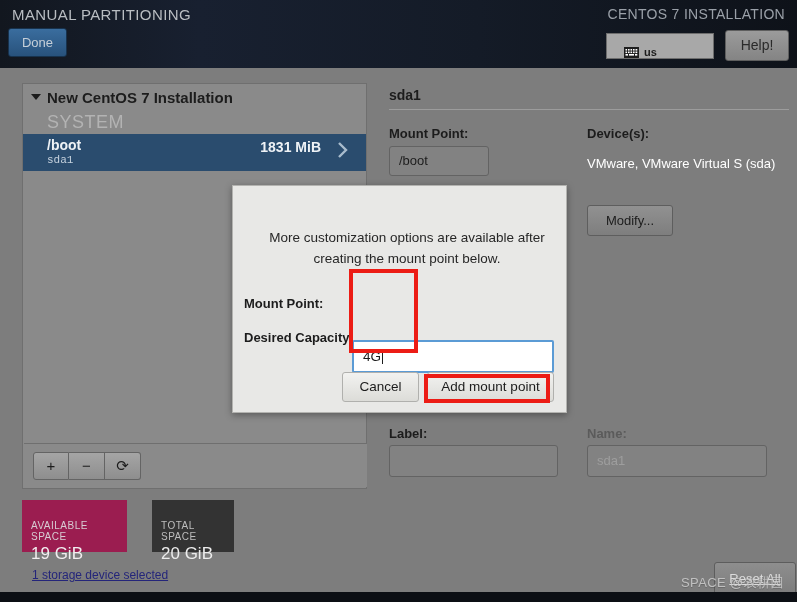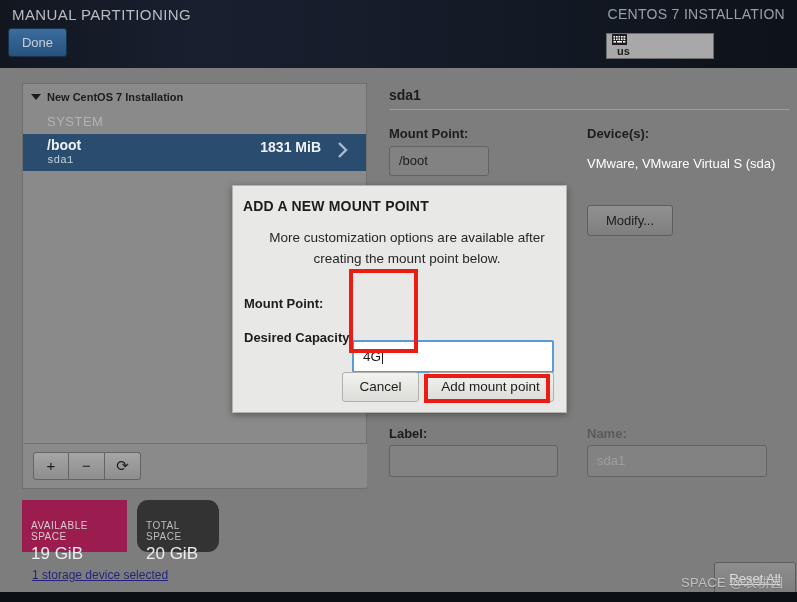--- a/index.html
+++ b/index.html
@@ -28,47 +28,47 @@
   .done-btn {
     position:absolute; left:8px; top:28px; width:59px; height:29px;
     background: linear-gradient(to bottom,#3a6d9e,#28527c);
     border:1px solid #17324d; border-radius:3px;
     color:#c6cfd8; font-size:13px; line-height:27px; text-align:center;
     cursor:pointer;
   }
   .kbd-box {
     position:absolute; right:83px; top:33px; width:108px; height:26px;
     background:#a8a8a8; border:1px solid #6d6d6d;
-    display:flex; align-items:flex-start; padding-left:5px; cursor:pointer;flex-direction:column;
+    display:flex; align-items:flex-end; padding-left:17px; cursor:pointer;
   }
   .kbd-ico { width:15px; height:11px; position:relative; }
   .kbd-ico svg { display:block; }
   .kbd-lab { font-size:11px; font-weight:bold; color:#1d1d1d; margin-left:5px; }
   .help-btn {
     position:absolute; right:8px; top:30px; width:64px; height:31px;
     background: linear-gradient(to bottom,#9b9b9b,#848484);
     border:1px solid #5e5e5e; border-radius:3px;
     color:#2a2a2a; font-size:14px; line-height:29px; text-align:center; cursor:pointer;
   }
 
   
   .lpanel {
     position:absolute; left:22px; top:83px; width:345px; height:406px;
     background:#8a8a8a; border:1px solid #6f6f6f;
   }
   .lp-head {
     position:absolute; left:0; top:0; width:343px; height:26px;
     display:flex; align-items:center; padding-left:8px;
-    font-size:11px; font-weight:bold; color:#1c1c1c; cursor:pointer;
+    font-size:15px; font-weight:bold; color:#1c1c1c; cursor:pointer;
   }
   .tri { width:0;height:0;border-left:5px solid transparent;border-right:5px solid transparent;
          border-top:6px solid #1c1c1c; margin-right:6px; }
   .lp-sys {
     position:absolute; left:0; top:26px; width:343px; height:24px;
-    padding-left:24px; font-size:13px; letter-spacing:.5px;
+    padding-left:24px; font-size:18px; letter-spacing:.5px;
     color:#b3b3b3; line-height:24px;
   }
   .lp-row {
     position:absolute; left:0; top:50px; width:343px; height:37px;
     background:#2a4c6e; cursor:pointer;
   }
   .lp-mp { position:absolute; left:24px; top:3px; font-size:14px; font-weight:bold; color:#eef2f6; }
   .lp-dev{ position:absolute; left:24px; top:20px; font-size:11px; color:#c6d2de;
            font-family:"Liberation Mono", monospace; }
   .lp-sz { position:absolute; right:45px; top:5px; font-size:14px; font-weight:bold; color:#eef2f6; }
@@ -84,21 +84,21 @@
     border:1px solid #646464; color:#1c1c1c; font-size:15px;
     text-align:center; line-height:26px; cursor:pointer;
   }
   .tb-add { left:9px; border-radius:3px 0 0 3px; }
   .tb-rem { left:45px; border-left:none; }
   .tb-ref { left:81px; border-left:none; border-radius:0 3px 3px 0; }
 
   
   .sp-box { position:absolute; top:500px; padding:20px 9px 0 9px; }
   .sp-avail { left:22px; width:105px; height:52px; background:#9b1d50; }
-  .sp-total { left:137px; width:82px; height:52px; background:#333333;border-radius:11px; }
+  .sp-total { left:152px; width:82px; height:52px; background:#333333; }
   .sp-lab { font-size:10px; letter-spacing:.5px; color:#d7cbd2; }
   .sp-tlab{ font-size:10px; letter-spacing:.5px; color:#bdbdbd; }
   .sp-val { font-size:17px; color:#f2eef0; margin-top:2px; }
   .sp-tval{ font-size:17px; color:#ededed; margin-top:2px; }
 
   .sd-link {
     position:absolute; left:32px; top:568px; font-size:12px;
     color:#24257a; text-decoration:underline; cursor:pointer;
   }
 
@@ -220,20 +220,21 @@
           <rect x="11.5" y="4.5" width="1.8" height="1.6"></rect>
           <rect x="1.5" y="7" width="2.5" height="1.6"></rect>
             <rect x="5" y="7" width="5" height="1.6"></rect>
           <rect x="11" y="7" width="2.3" height="1.6"></rect>
         </g>
       </svg>
     </span>
     <span class="kbd-lab">us</span>
   </div>
 
+  <div class="help-btn">Help!</div>
 </div>
 
 <div class="lpanel">
   <div class="lp-head">
     <span class="tri"></span>
     <span>New CentOS 7 Installation</span>
   </div>
 
   <div class="lp-sys">SYSTEM</div>
 
@@ -277,21 +278,20 @@
 
 <div class="rl rl-label">Label:</div>
 <div class="rfield rf-label"></div>
 
 <div class="rl rl-name">Name:</div>
 <div class="rfield rf-name">sda1</div>
 
 <div class="reset-btn">Reset All</div>
 
 <div class="dlg">
-  <div class="dlg-title">ADD A NEW MOUNT POINT</div>
   <div class="dlg-desc">More customization options are available after creating the mount point below.</div>
 
   <div class="dlg-lbl dl-mp">Mount Point:</div>
 
   <div class="dlg-lbl dl-cap">Desired Capacity</div>
   <div class="cap-input">
     <span class="cap-val"><span>4G</span><span class="caret"></span></span>
   </div>
 
   <div class="dlg-btn btn-cancel">Cancel</div>

